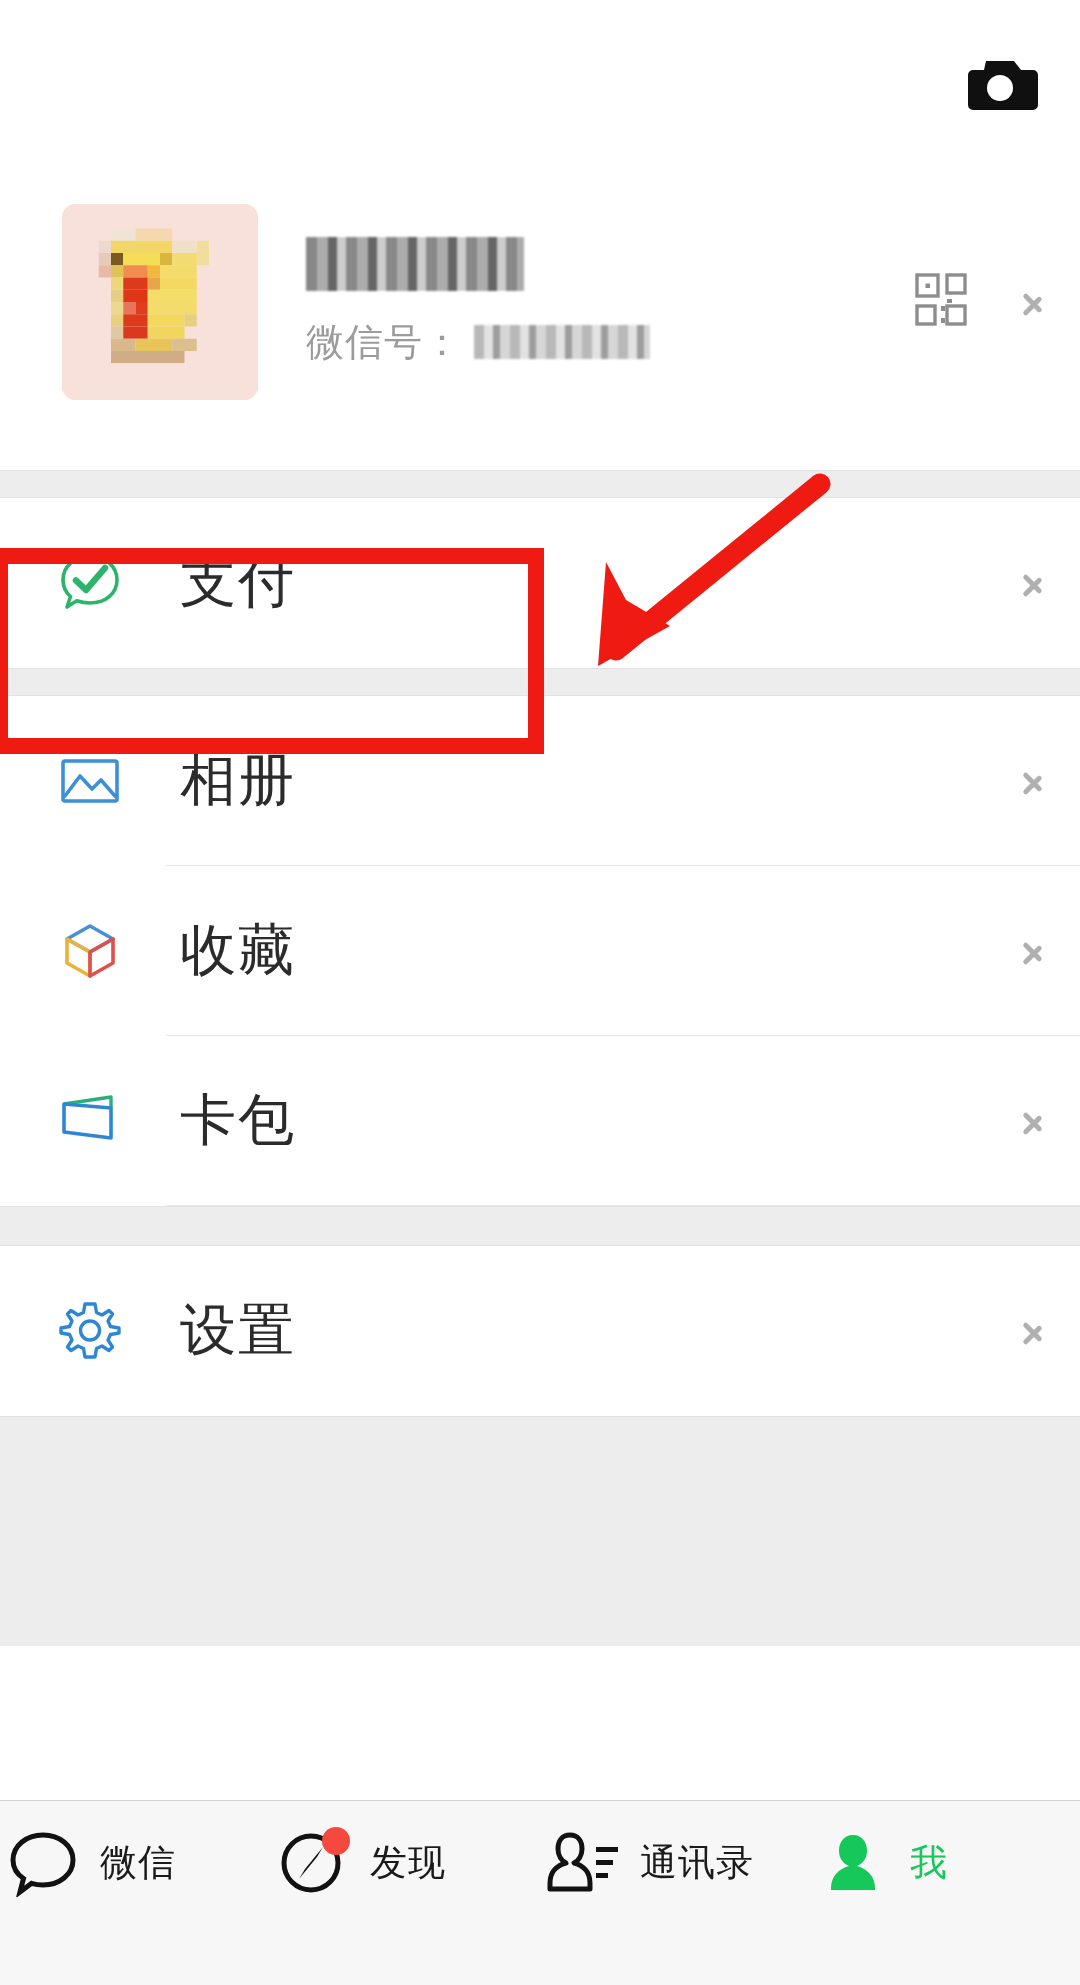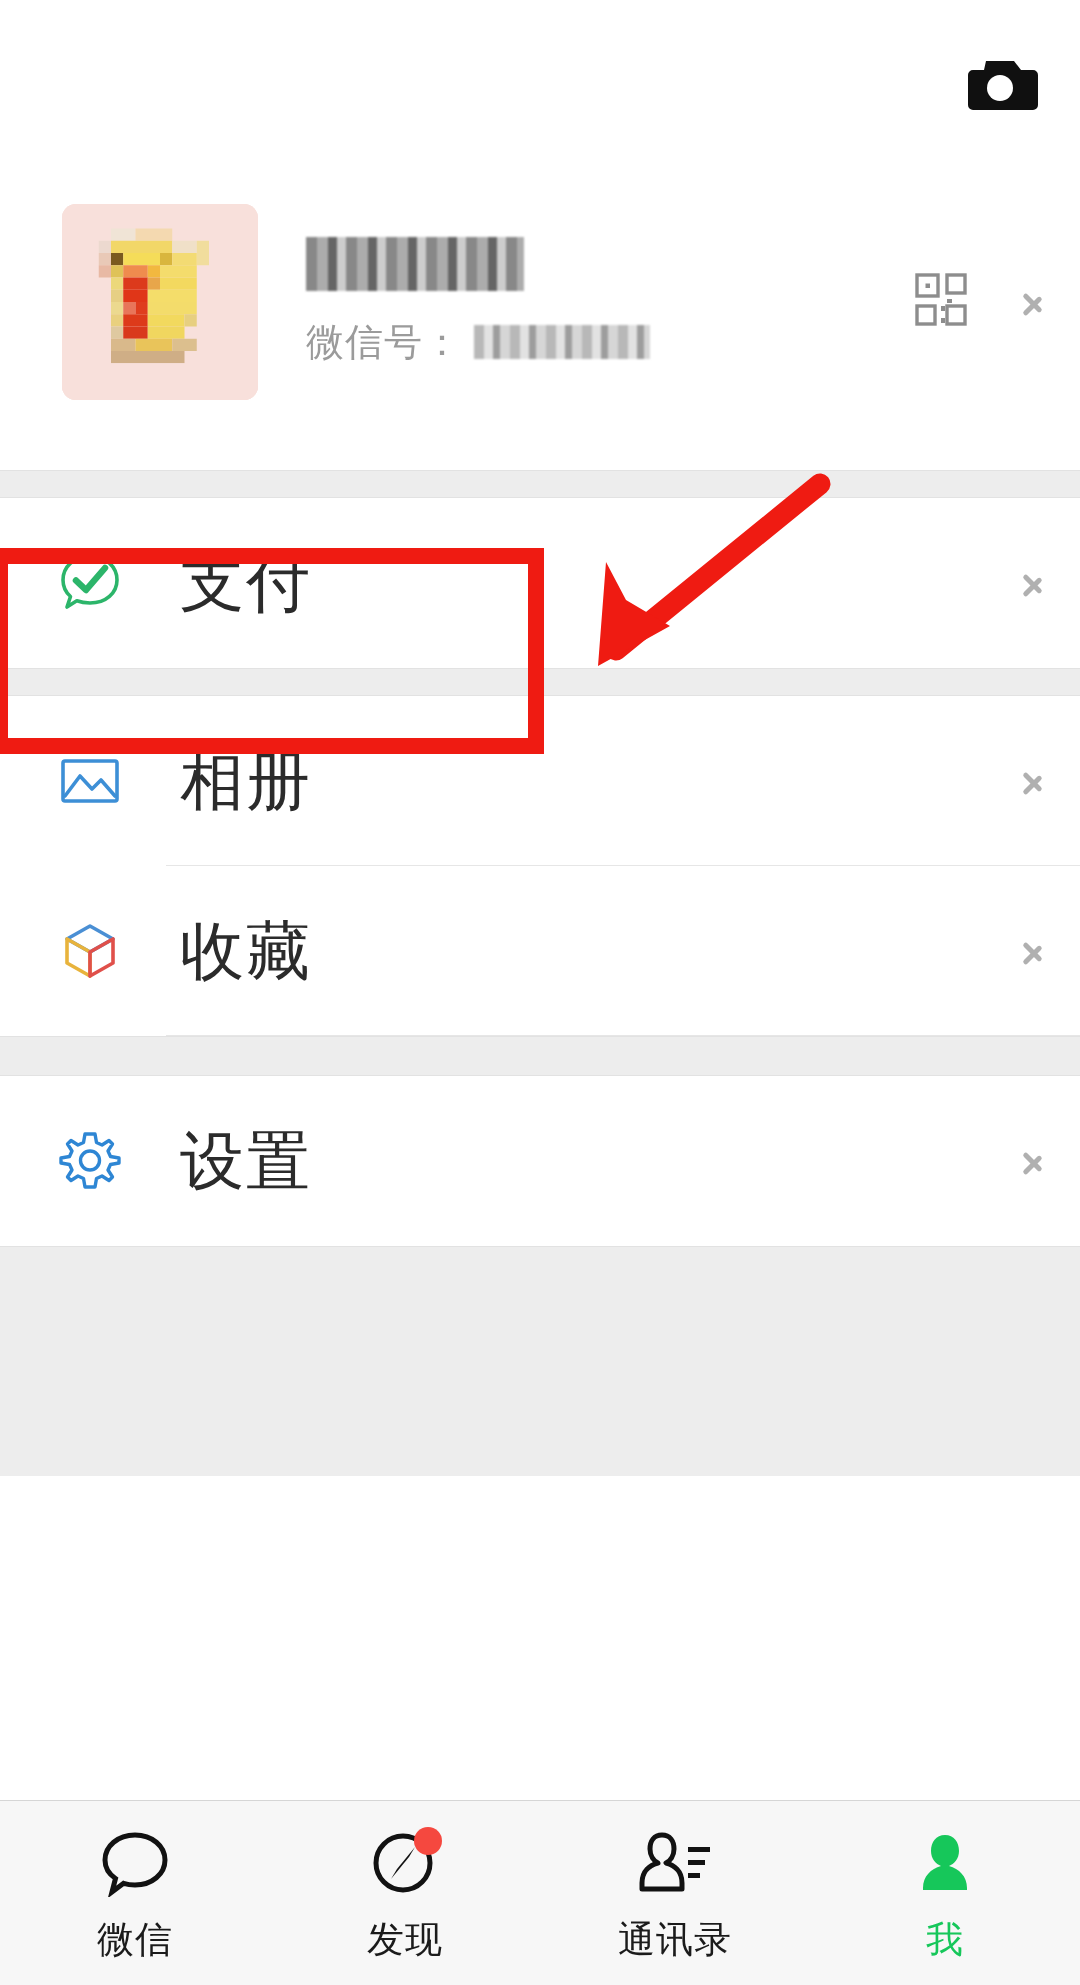--- a/index.html
+++ b/index.html
@@ -162,21 +162,21 @@
     height: 76px;
     flex: 0 0 auto;
     display: flex;
     align-items: center;
     justify-content: center;
   }
   .row-icon svg { display: block; }
   .row-label {
     flex: 1 1 auto;
     padding-left: 52px;
-    font-size: 64px;
+    font-size: 56px;
     color: #2b2b2b;
     letter-spacing: 2px;
   }
   .row-sep {
     position: absolute;
     left: 166px;
     right: 0;
     bottom: 0;
     height: 1px;
     background: #e6e6e6;
@@ -213,21 +213,21 @@
     height: 185px;
     background: #f7f7f7;
     border-top: 1px solid #d6d6d6;
     display: flex;
     align-items: flex-start;
     padding-top: 24px;
   }
   .tab {
     flex: 1 1 0;
     display: flex;
-    flex-direction: column;
+    flex-direction: row;
     align-items: center;
     gap: 14px;
   }
   .tab-ico {
     position: relative;
     width: 86px;
     height: 76px;
     display: flex;
     align-items: center;
     justify-content: center;
@@ -371,20 +371,31 @@
           <path d="M35 10 L58 23 L35 36 L12 23 Z" fill="none" stroke="#4a8fd4" stroke-width="3.6" stroke-linejoin="round"></path>
           <path d="M12 23 L12 47 L35 60 L35 36 Z" fill="none" stroke="#e8b33c" stroke-width="3.6" stroke-linejoin="round"></path>
           <path d="M58 23 L58 47 L35 60 L35 36 Z" fill="none" stroke="#e0504a" stroke-width="3.6" stroke-linejoin="round"></path>
         </svg>
       </span>
       <span class="row-label">收藏</span>
       <span class="chev"></span>
       <span class="row-sep"></span>
     </div>
 
+    <div class="row">
+      <span class="row-icon">
+        <svg width="70" height="70" viewBox="0 0 70 70" aria-hidden="true">
+          <path d="M9 18 L56 11 L56 22" fill="none" stroke="#2bb07a" stroke-width="3.4" stroke-linejoin="round"></path>
+          <path d="M9 18 L56 22 L56 52 L9 46 Z" fill="none" stroke="#2e86d4" stroke-width="3.6" stroke-linejoin="round"></path>
+        </svg>
+      </span>
+      <span class="row-label">卡包</span>
+      <span class="chev"></span>
+      <span class="row-sep"></span>
+    </div>
 
 
   </div>
 
   <div class="gap gap-lg"></div>
 
   <div class="group">
     <div class="row">
       <span class="row-icon">
         <svg width="70" height="70" viewBox="0 0 70 70" aria-hidden="true">

